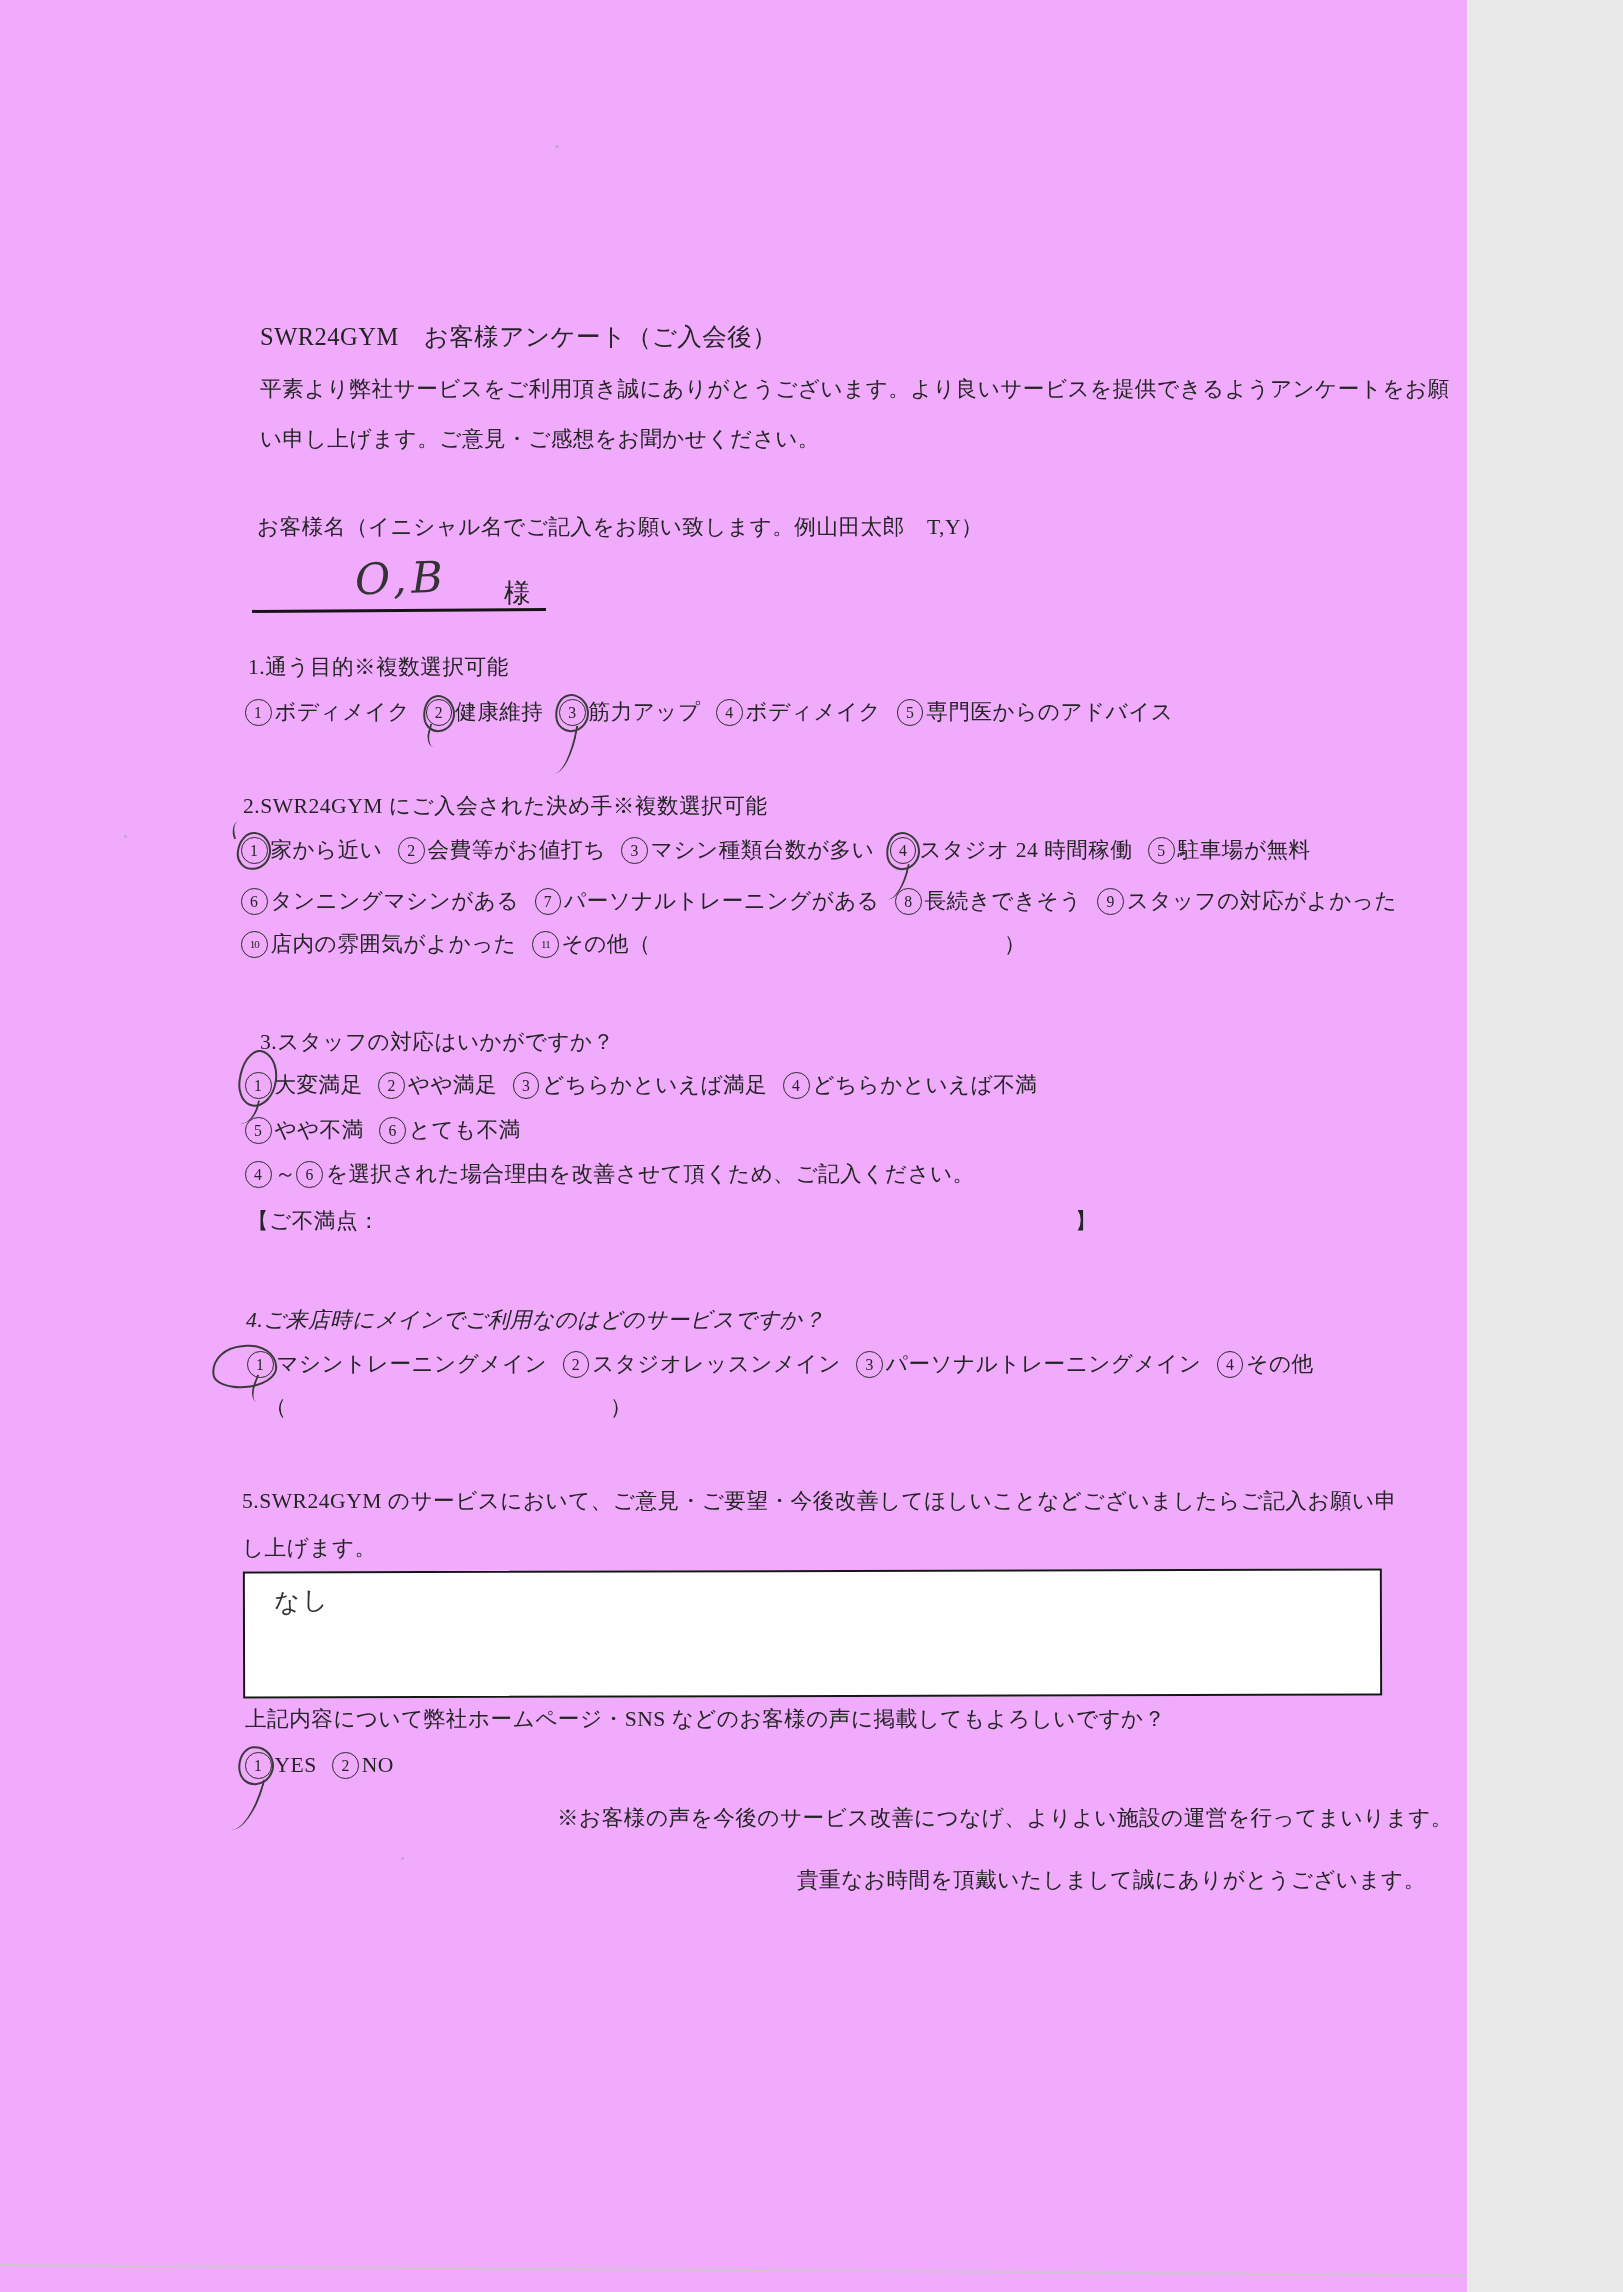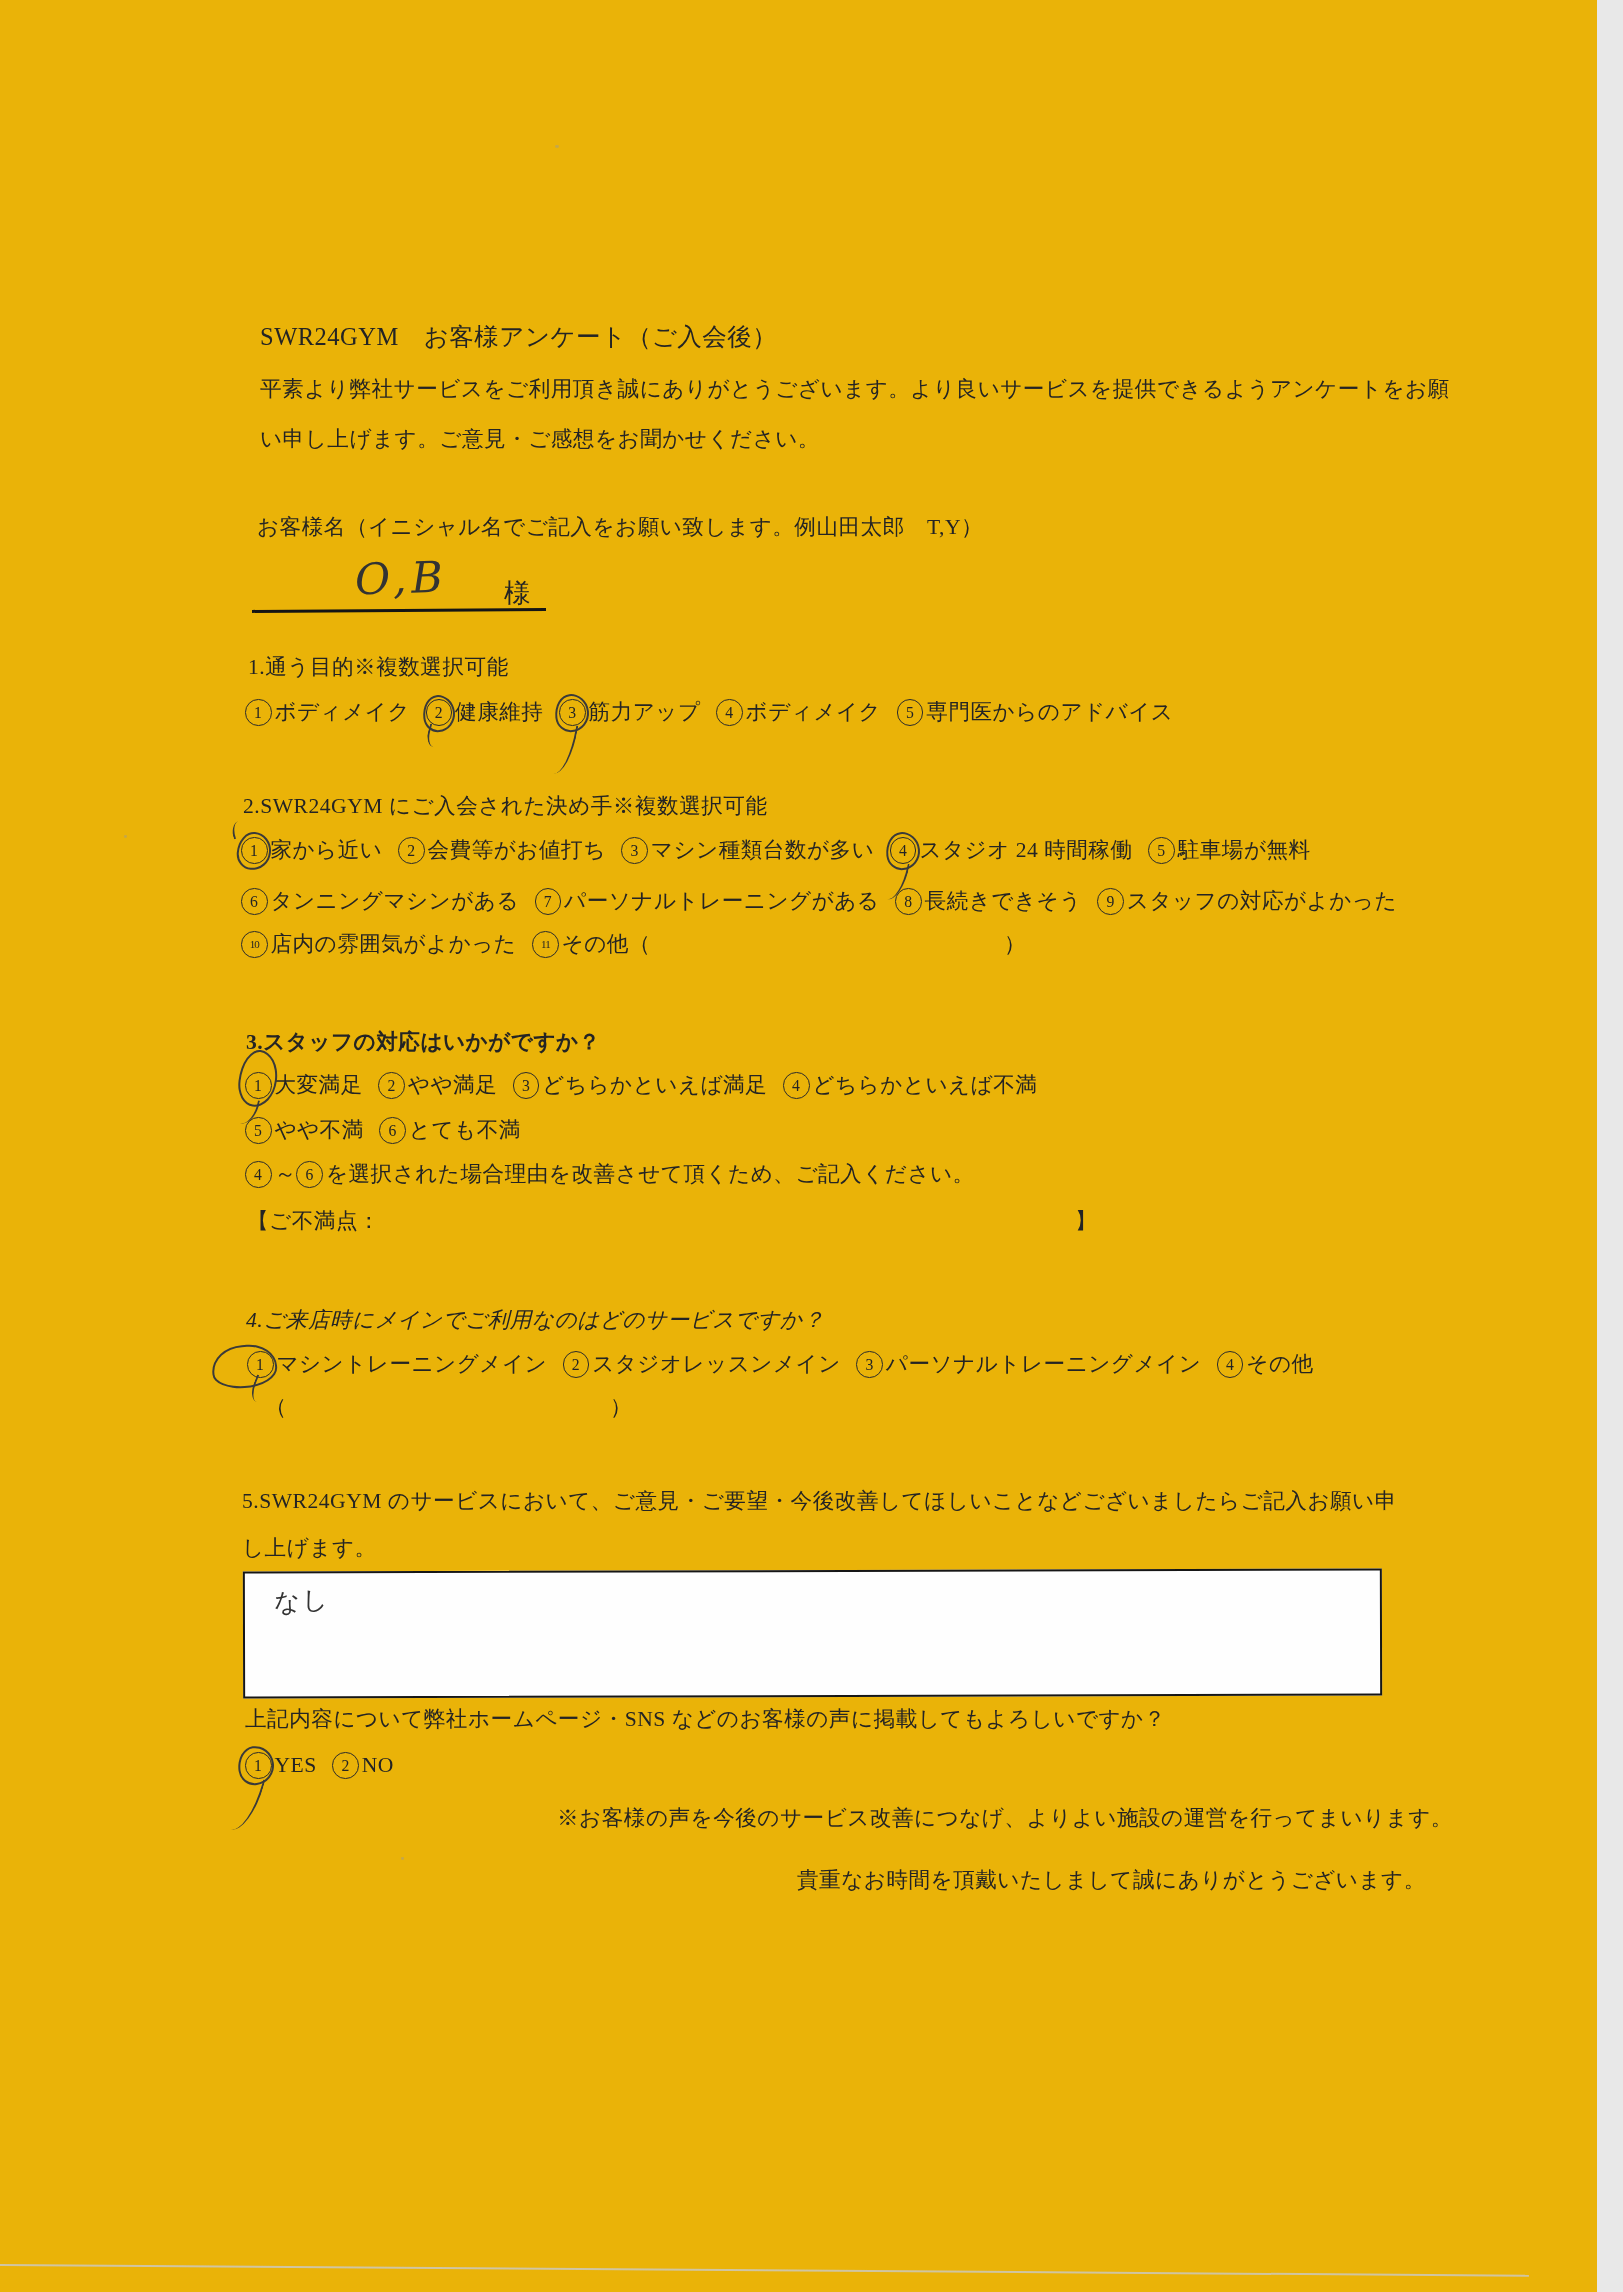--- a/index.html
+++ b/index.html
@@ -1,17 +1,17 @@
 <!DOCTYPE html>
 <html><head>
 <meta charset="utf-8">
 <style>
   html,body{margin:0;padding:0;background:#e8e8e8;}
   .page{
-    position:relative;width:1597px;height:2293px;background:#eab308;overflow:hidden;
+    position:relative;width:1467px;height:2293px;background:#f0abfc;overflow:hidden;
     font-family:"Liberation Serif","DejaVu Serif",serif;color:#242424;
   }
   .line{position:absolute;white-space:nowrap;font-size:21.6px;line-height:1.35;letter-spacing:0.5px;}
   .title{font-size:24.5px;letter-spacing:0.5px;}
   .options{display:flex;align-items:center;gap:15.7px;}
   .rich{display:flex;align-items:center;}
   .option{display:inline-flex;align-items:center;}
   .lbl{letter-spacing:0.5px;}
   .num{
     display:inline-flex;align-items:center;justify-content:center;flex:none;
@@ -150,21 +150,21 @@
         <span class="lbl">店内の雰囲気がよかった</span>
       </span>
       <span class="option">
         <span class="num d2">11</span>
         <span class="lbl">その他（</span>
         <span class="gap" style="width: 353px;"></span>
         <span>）</span>
       </span>
     </div>
 
-  <div class="line" style="left:246px;top:1028px;font-weight:bold;">3.スタッフの対応はいかがですか？</div>
+  <div class="line" style="left:260px;top:1028px;">3.スタッフの対応はいかがですか？</div>
   <div class="line options" style="left:245px;top:1071px;">
       <span class="option">
         <span class="num hc hc-e">1</span>
         <span class="lbl">大変満足</span>
       </span>
       <span class="option">
         <span class="num">2</span>
         <span class="lbl">やや満足</span>
       </span>
       <span class="option">

